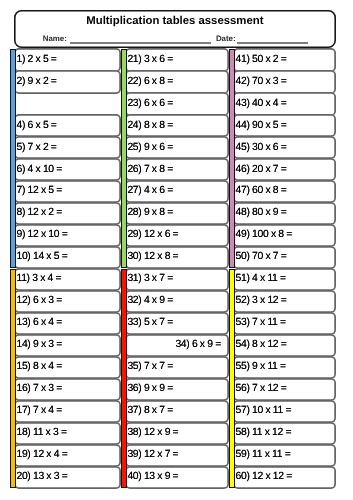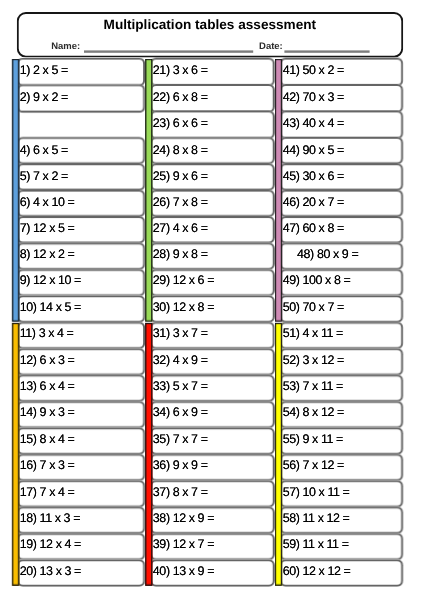--- a/index.html
+++ b/index.html
@@ -171,21 +171,21 @@
           <div class="qrow" style="top: 0px; height: 23.4px; width: 104.1px; box-shadow: rgb(101, 101, 101) 0px 0px 0px 1.75px inset;">
             <span class="qtext" style="color: rgb(0, 0, 0);">31) 3 x 7 =</span>
           </div>
           <div class="qrow" style="top: 21.97px; height: 23.4px; width: 104.1px; box-shadow: rgb(101, 101, 101) 0px 0px 0px 1.75px inset;">
             <span class="qtext" style="color: rgb(0, 0, 0);">32) 4 x 9 =</span>
           </div>
           <div class="qrow" style="top: 43.94px; height: 23.4px; width: 104.1px; box-shadow: rgb(101, 101, 101) 0px 0px 0px 1.75px inset;">
             <span class="qtext" style="color: rgb(0, 0, 0);">33) 5 x 7 =</span>
           </div>
           <div class="qrow" style="top: 65.91px; height: 23.4px; width: 104.1px; box-shadow: rgb(101, 101, 101) 0px 0px 0px 1.75px inset;">
-            <span class="qtext" style="color: rgb(0, 0, 0);">34) 6 x 9 =</span>
+            <span class="qtext" style="color: rgb(0, 0, 0); padding-left: 48px;">34) 6 x 9 =</span>
           </div>
           <div class="qrow" style="top: 87.88px; height: 23.4px; width: 104.1px; box-shadow: rgb(101, 101, 101) 0px 0px 0px 1.75px inset;">
             <span class="qtext" style="color: rgb(0, 0, 0);">35) 7 x 7 =</span>
           </div>
           <div class="qrow" style="top: 109.85px; height: 23.4px; width: 104.1px; box-shadow: rgb(101, 101, 101) 0px 0px 0px 1.75px inset;">
             <span class="qtext" style="color: rgb(0, 0, 0);">36) 9 x 9 =</span>
           </div>
           <div class="qrow" style="top: 131.82px; height: 23.4px; width: 104.1px; box-shadow: rgb(101, 101, 101) 0px 0px 0px 1.75px inset;">
             <span class="qtext" style="color: rgb(0, 0, 0);">37) 8 x 7 =</span>
           </div>
@@ -218,21 +218,21 @@
           <div class="qrow" style="top: 87.88px; height: 23.4px; width: 103px; box-shadow: rgb(101, 101, 101) 0px 0px 0px 1.75px inset;">
             <span class="qtext" style="color: rgb(0, 0, 0);">45) 30 x 6 =</span>
           </div>
           <div class="qrow" style="top: 109.85px; height: 23.4px; width: 103px; box-shadow: rgb(101, 101, 101) 0px 0px 0px 1.75px inset;">
             <span class="qtext" style="color: rgb(0, 0, 0);">46) 20 x 7 =</span>
           </div>
           <div class="qrow" style="top: 131.82px; height: 23.4px; width: 103px; box-shadow: rgb(101, 101, 101) 0px 0px 0px 1.75px inset;">
             <span class="qtext" style="color: rgb(0, 0, 0);">47) 60 x 8 =</span>
           </div>
           <div class="qrow" style="top: 153.79px; height: 23.4px; width: 103px; box-shadow: rgb(101, 101, 101) 0px 0px 0px 1.75px inset;">
-            <span class="qtext" style="color: rgb(0, 0, 0); margin-left: 12px;">48) 80 x 9 =</span>
+            <span class="qtext" style="color: rgb(0, 0, 0);">48) 80 x 9 =</span>
           </div>
           <div class="qrow" style="top: 175.76px; height: 23.4px; width: 103px; box-shadow: rgb(101, 101, 101) 0px 0px 0px 1.75px inset;">
             <span class="qtext" style="color: rgb(0, 0, 0);">49) 100 x 8 =</span>
           </div>
           <div class="qrow" style="top: 197.73px; height: 23.4px; width: 103px; box-shadow: rgb(101, 101, 101) 0px 0px 0px 1.75px inset;">
             <span class="qtext" style="color: rgb(0, 0, 0);">50) 70 x 7 =</span>
           </div>
         </div>
         <div class="group" style="top: 267.9px; width: 106.9px; height: 221.13px;">
           <div class="bar" style="background: rgb(255, 255, 0); border-color: rgb(17, 17, 17); top: 0.9px; height: 219.03px;"></div>

